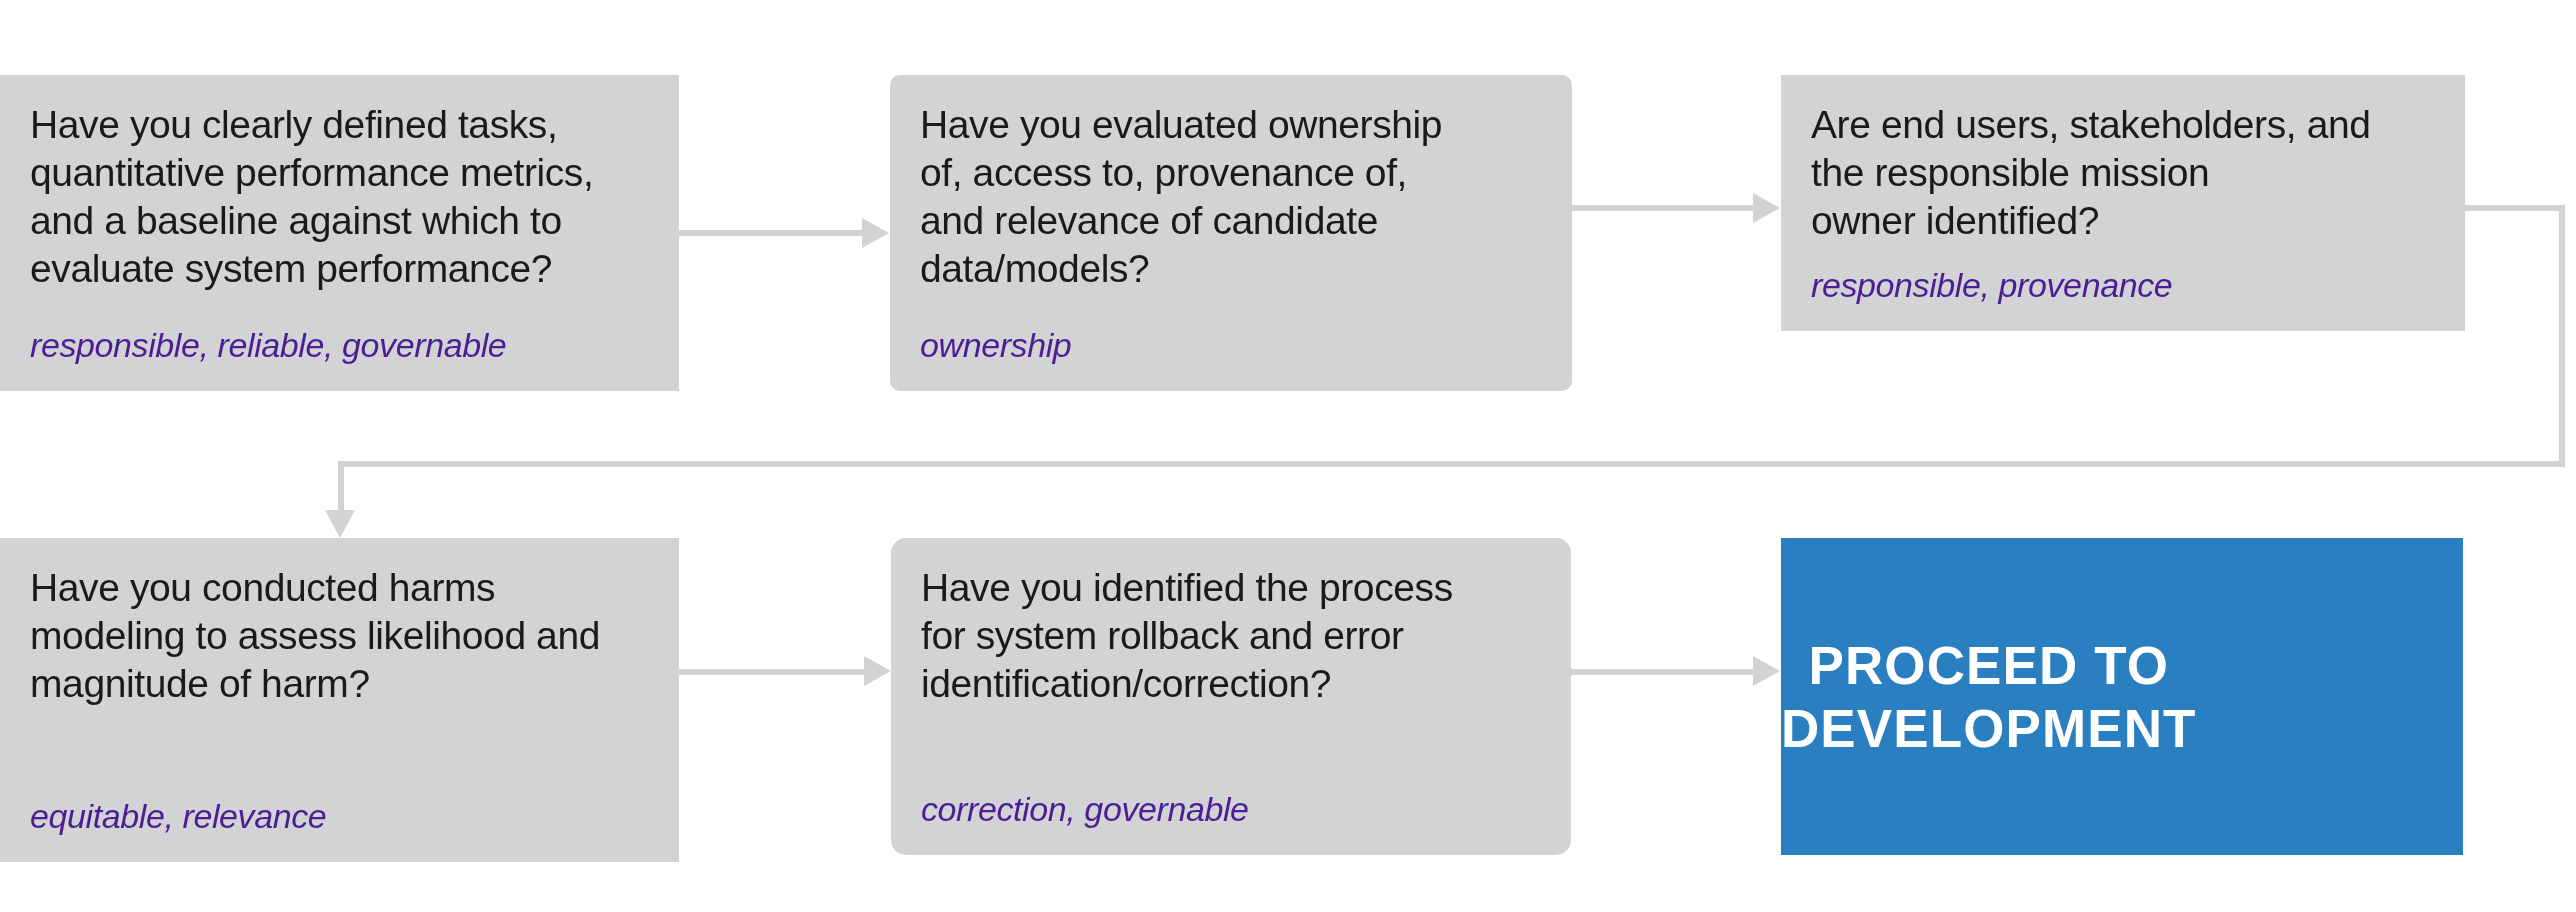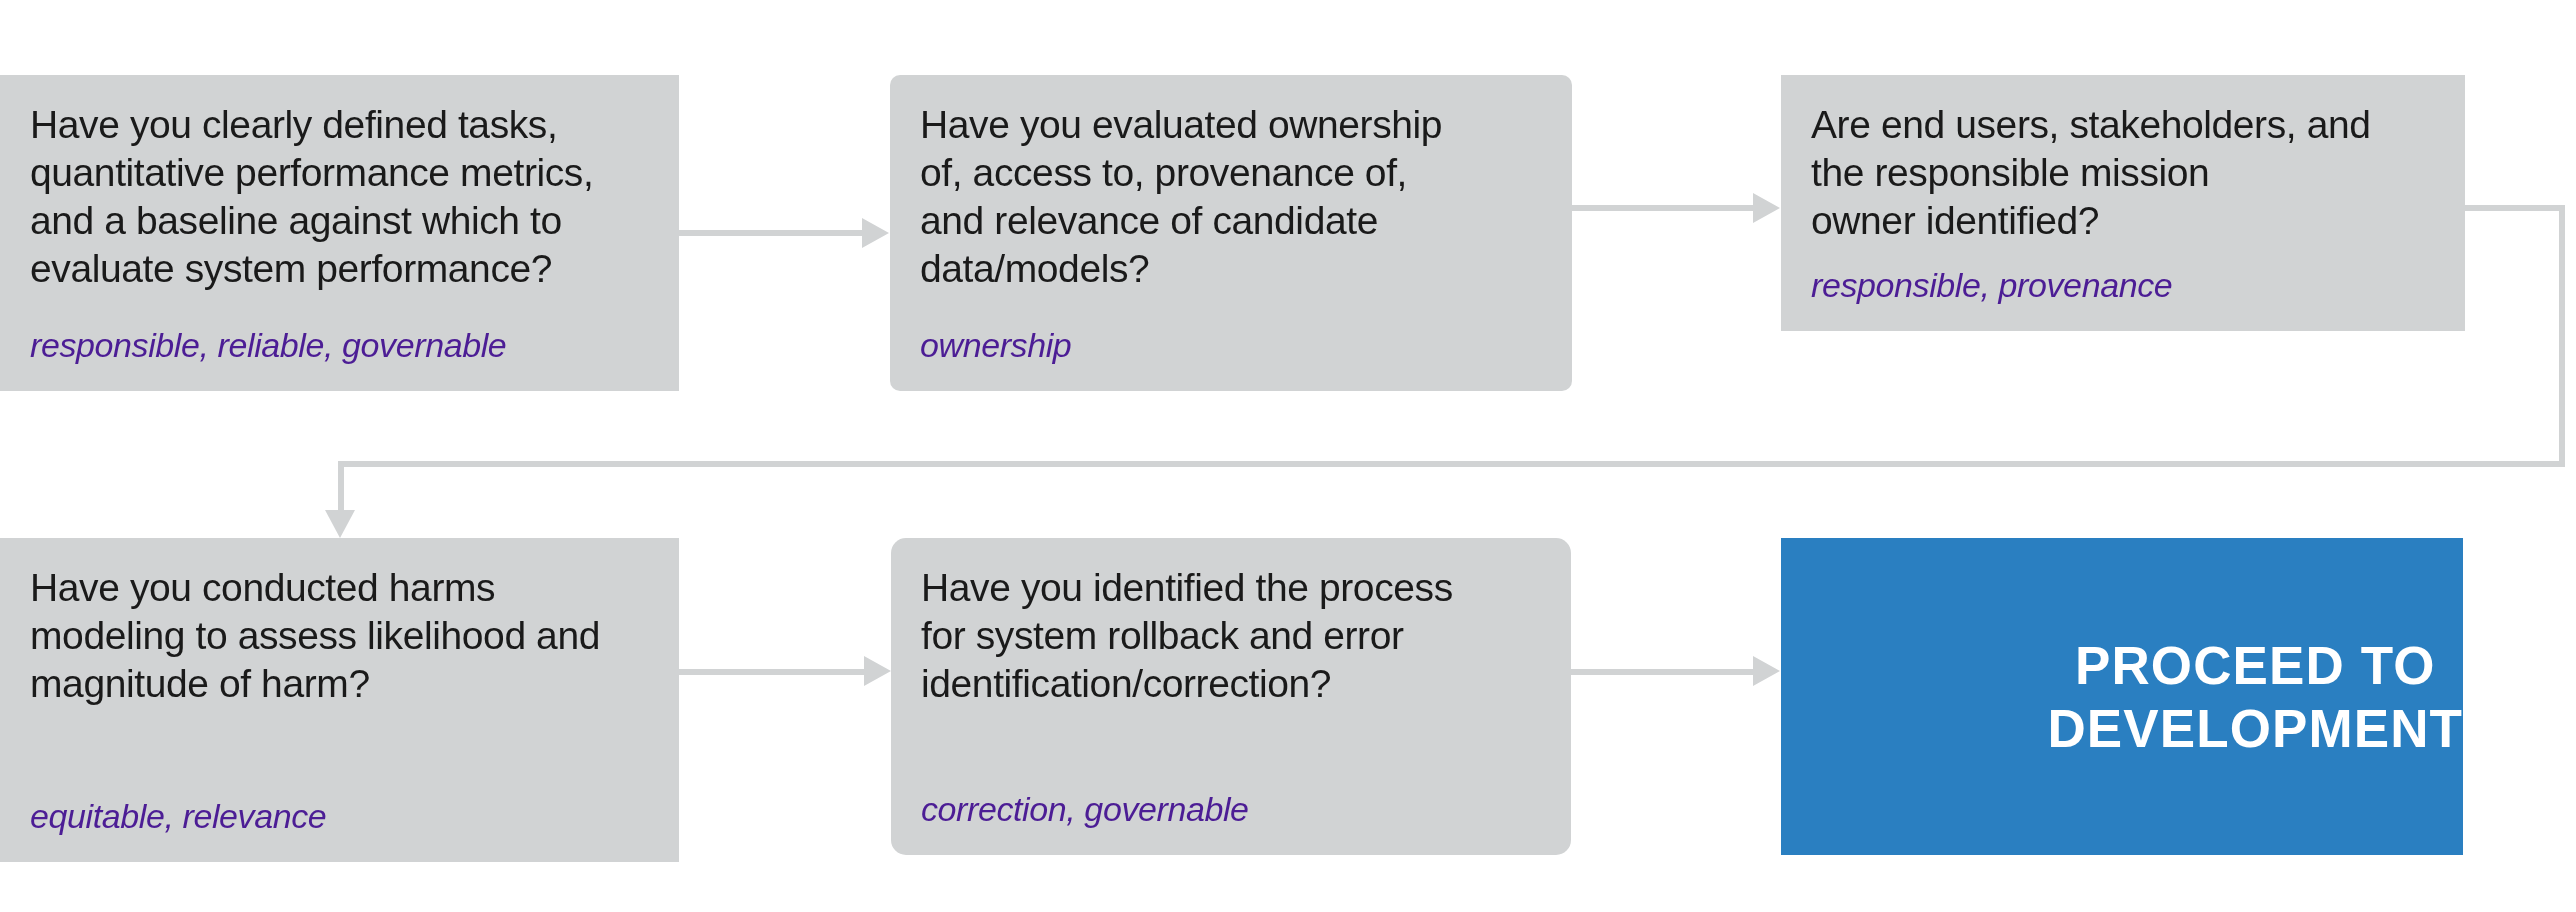--- a/index.html
+++ b/index.html
@@ -35,21 +35,21 @@
     font-style: italic;
     font-weight: 300;
     color: #4c1d95;
     letter-spacing: -0.4px;
   }
   .final-box {
     position: absolute;
     background: #2a7fc1;
     display: flex;
     align-items: center;
-    justify-content: flex-end;
+    justify-content: flex-start;
     text-align: center;
   }
   .final-label {
     font-size: 53px;
     line-height: 63px;
     font-weight: bold;
     letter-spacing: 1.1px;
     color: #ffffff;
     white-space: pre-line;
   }

